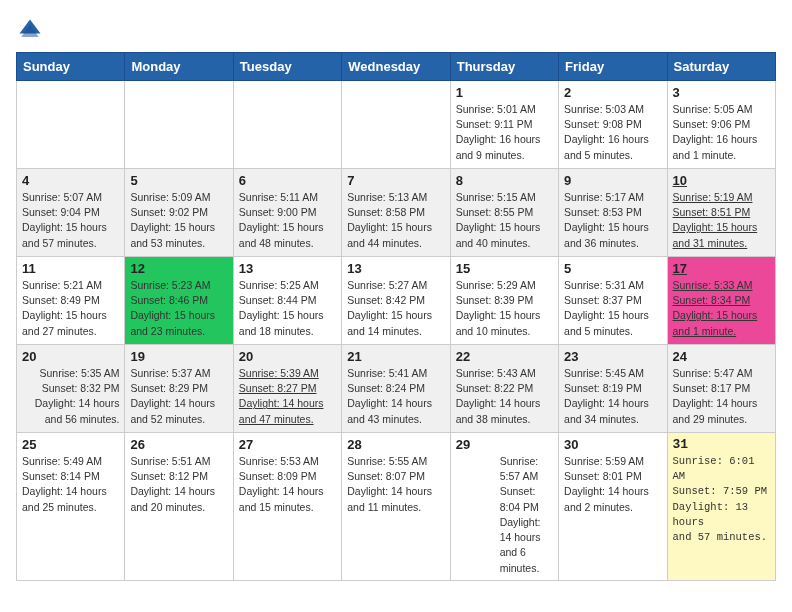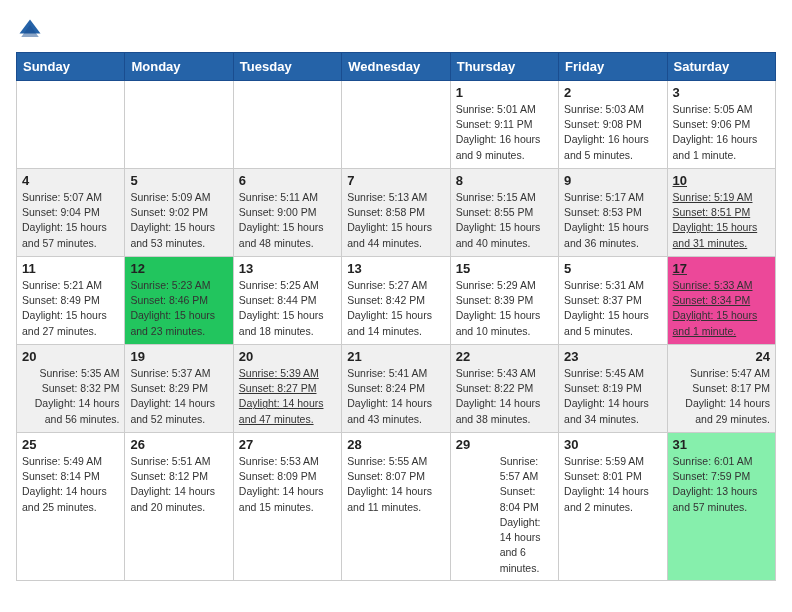--- a/index.html
+++ b/index.html
@@ -291,21 +291,21 @@
 Daylight: 14 hours
 and 38 minutes.</div>
         </td>
         <td style="background: rgb(240, 240, 240);">
           <span class="day-number">23</span>
           <div class="day-info" style="white-space: pre-line;">Sunrise: 5:45 AM
 Sunset: 8:19 PM
 Daylight: 14 hours
 and 34 minutes.</div>
         </td>
-        <td style="background: rgb(240, 240, 240); text-align: right;">
+        <td style="background: rgb(240, 240, 240);">
           <span class="day-number">24</span>
           <div class="day-info" style="white-space: pre-line;">Sunrise: 5:47 AM
 Sunset: 8:17 PM
 Daylight: 14 hours
 and 29 minutes.</div>
         </td>
       </tr>
       <tr>
         <td style="background: rgb(255, 255, 255);">
           <span class="day-number">25</span>
@@ -342,21 +342,21 @@
 Daylight: 14 hours
 and 6 minutes.</div>
         </td>
         <td style="background: rgb(255, 255, 255);">
           <span class="day-number">30</span>
           <div class="day-info" style="white-space: pre-line;">Sunrise: 5:59 AM
 Sunset: 8:01 PM
 Daylight: 14 hours
 and 2 minutes.</div>
         </td>
-        <td style="background: #86efac;">
+        <td style="background: #fef9c3; font-family: Liberation Mono, monospace;">
           <span class="day-number">31</span>
           <div class="day-info" style="white-space: pre-line;">Sunrise: 6:01 AM
 Sunset: 7:59 PM
 Daylight: 13 hours
 and 57 minutes.</div>
         </td>
       </tr>
     </tbody>
 </table>
 

